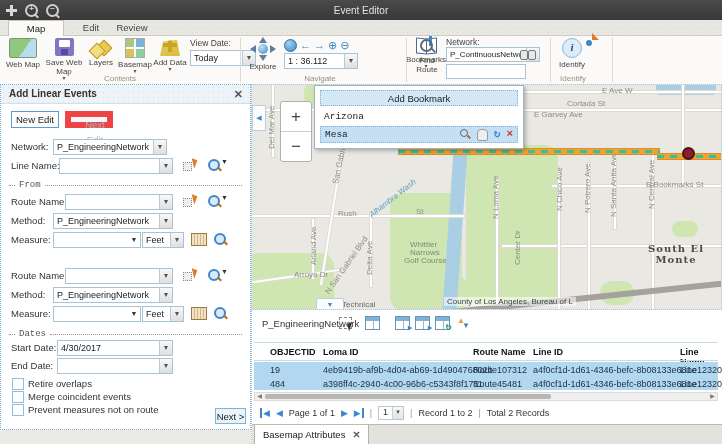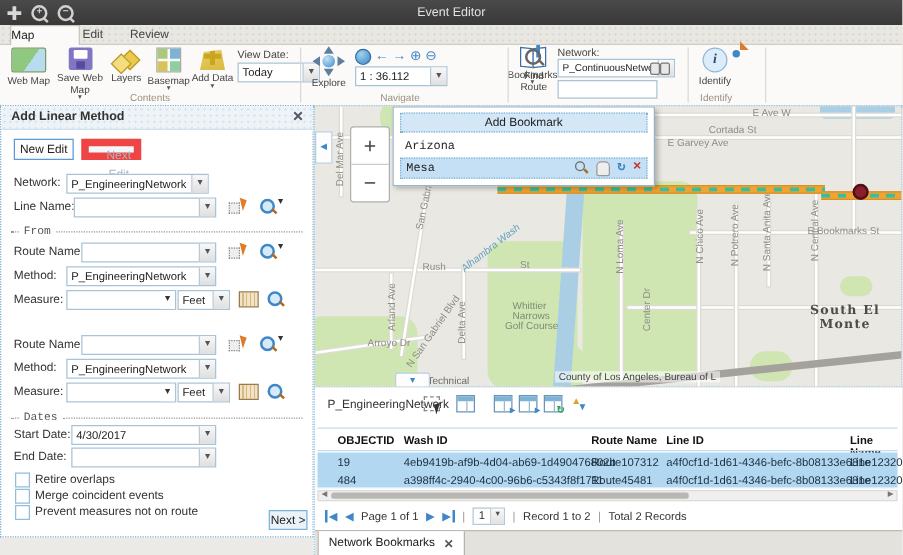--- a/index.html
+++ b/index.html
@@ -13,21 +13,21 @@
   .tb-pan::before,.tb-pan::after{content:"";position:absolute;background:#d8d8d8;}
   .tb-pan::before{left:4px;top:0;width:3px;height:11px;}
   .tb-pan::after{left:0;top:4px;width:11px;height:3px;}
   .tb-mag{width:9px;height:9px;border:2px solid #d0d0d0;border-radius:50%;position:relative;}
   .tb-mag::after{content:"";position:absolute;width:5px;height:2px;background:#d0d0d0;transform:rotate(45deg);left:7px;top:9px;}
   .tb-mag span{position:absolute;left:0px;top:-2px;color:#d0d0d0;font-size:8px;font-weight:bold;width:9px;text-align:center;}
   .tb-title{position:absolute;left:50%;transform:translateX(-50%);color:#e2e2e2;font-size:10px;}
   
   .tabrow{left:0;top:20px;width:722px;height:15px;background:#e9e7e2;
     background-image:radial-gradient(#d9d6d0 0.8px,transparent 0.8px);background-size:5px 5px;border-bottom:1px solid #cfccc6;}
-  .rtab{position:absolute;top:0;height:15px;line-height:15px;text-align:left;font-size:9.5px;color:#444;cursor:default;}
+  .rtab{position:absolute;top:0;height:15px;line-height:15px;text-align:center;font-size:9.5px;color:#444;cursor:default;}
   .rtab.active{background:#fbfaf8;border:1px solid #c9c6c0;border-bottom:none;color:#222;}
   
   .ribbon{left:0;top:36px;width:722px;height:48px;background:#fbfaf8;border-bottom:1px solid #c5c2bc;}
   .rsep{position:absolute;top:2px;bottom:2px;width:1px;background:#dcd9d3;}
   .grouplabel{position:absolute;bottom:1px;font-size:8px;color:#9a8f7e;text-align:center;}
   .ritem{position:absolute;top:2px;text-align:center;font-size:8px;color:#444;line-height:9px;}
   .ritem .ic{display:block;margin:0 auto 2px auto;}
   .mini-caret{color:#555;font-size:6px;display:block;line-height:4px;}
   
   .i-webmap{width:26px;height:18px;border:1px solid #7a9a6a;border-radius:2px;background:linear-gradient(125deg,#8fc97f 56%,#b7dcf0 56%);}
@@ -287,21 +287,21 @@
       </span>
     <span>Identify</span>
   </div>
   <span class="abs i-pin" style="left:592px;top:4px;"></span>
   <div class="grouplabel" style="left:548px;width:50px;">Identify</div>
   <div class="rsep" style="left:612px;"></div>
 </div>
 
 <div class="abs panel">
   <div class="panel-h">
-    <span class="tt">Add Linear Method</span>
+    <span class="tt">Add Linear Events</span>
     <span class="panel-x">✕</span>
   </div>
 
   <span class="btn primary" style="left:10px;top:26px;width:48px;">New Edit</span>
   <span class="btn disabled" style="left:64px;top:26px;width:48px;">Next Edit</span>
 
   <div class="frow" style="top:54px;">
     <span class="flabel">Network:</span>
     <span class="sel abs" style="left:52px;top:0;width:112px;">
       <span class="t">P_EngineeringNetwork</span>
@@ -540,21 +540,21 @@
       <span class="tg"></span>
       <span class="t-ov" style="color:#2f9f5f;">↻</span>
     </span>
   <span class="ticon" style="left:203px;">
       <span style="position:absolute;left:2px;top:0;font-size:8px;color:#e0a030;font-weight:bold;">▲</span>
       <span style="position:absolute;left:7px;top:5px;font-size:8px;color:#3f87c7;font-weight:bold;">▼</span>
     </span>
 
   <div class="gridline" style="top:32px;"></div>
   <span class="hdr" style="left:18px;top:37px;">OBJECTID</span>
-  <span class="hdr" style="left:71px;top:37px;">Wash ID</span>
+  <span class="hdr" style="left:71px;top:37px;">Loma ID</span>
   <span class="hdr" style="left:221px;top:37px;">Route Name</span>
   <span class="hdr" style="left:281px;top:37px;">Line ID</span>
   <span class="hdr" style="left:428px;top:37px;">Line Name</span>
   <div class="gridline" style="top:50px;"></div>
 
   <div class="rowbg" style="top:52px;"></div>
   <span class="cell" style="left:18px;top:55px;">19</span>
   <span class="cell" style="left:71px;top:55px;">4eb9419b-af9b-4d04-ab69-1d490476802b</span>
   <span class="cell" style="left:221px;top:55px;">Route107312</span>
   <span class="cell" style="left:281px;top:55px;">a4f0cf1d-1d61-4346-befc-8b08133e681e</span>
@@ -585,17 +585,17 @@
       <span class="a">▼</span>
     </span>
     <span class="pgbar">|</span>
     <span>Record 1 to 2</span>
     <span class="pgbar">|</span>
     <span>Total 2 Records</span>
   </div>
 
   <div class="tabbar">
     <div class="btab">
-      <span>Network Bookmarks</span>
+      <span>Basemap Attributes</span>
       <span class="x">✕</span>
     </div>
   </div>
 </div>
 
 </body></html>

